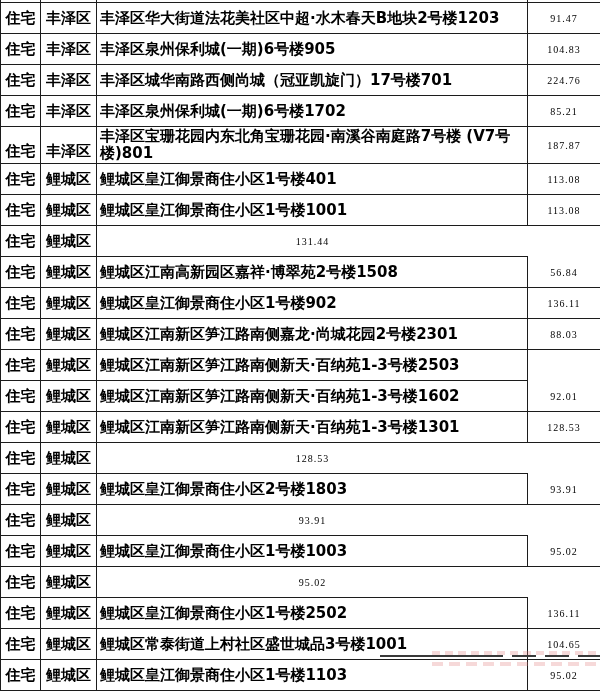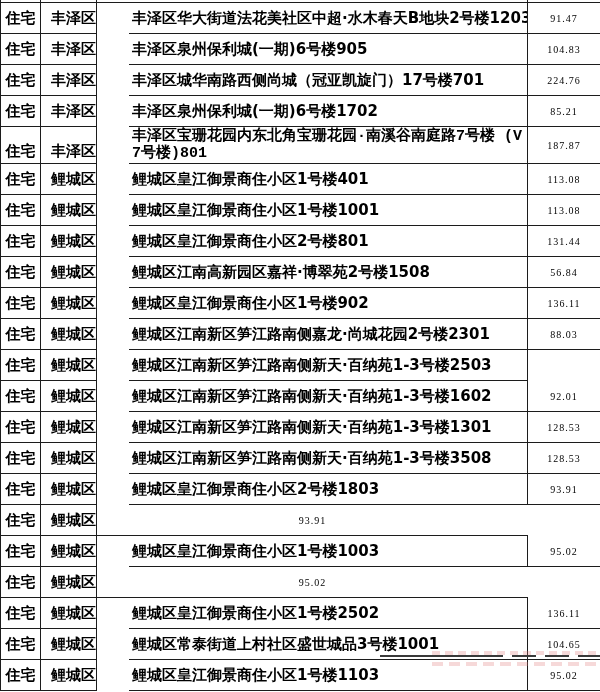--- a/index.html
+++ b/index.html
@@ -20,30 +20,30 @@
 
   .row{display:grid;grid-template-columns:41px 56px 431px 1fr;height:31px;}
   .row.tall{height:37px;}
   .cell{
     box-sizing:border-box;border-right:1px solid #1c1c1c;border-bottom:1px solid #1c1c1c;
     display:flex;align-items:center;overflow:hidden;
     font-size:15px;font-weight:700;letter-spacing:0px;line-height:17px;
     white-space:nowrap;
   }
   .cell-type{justify-content:center;border-left:1px solid #1c1c1c;}
-  .cell-district{justify-content:flex-end;}
-  .cell-address{padding-left:3px;margin-left:32px;}
+  .cell-district{justify-content:center;}
+  .cell-address{padding-left:3px;}
   .cell-area{
     border-right:none;justify-content:center;
     font-family:"Liberation Serif","DejaVu Serif",serif;
     font-weight:400;font-size:10px;letter-spacing:1px;
   }
   .tall .cell-address{
     white-space:normal;word-break:break-all;
-    align-items:flex-start;padding-top:1px;line-height:17px;font-family:Liberation Mono, monospace;
+    align-items:flex-start;padding-top:1px;line-height:17px;
   }
   .tall .cell-type,.tall .cell-district{align-items:flex-end;padding-bottom:3px;}
 
   
   .scan-line{
     position:absolute;top:655px;left:380px;width:220px;height:2px;
     background:
       linear-gradient(90deg,#3a3a3a 0 110px,rgba(0,0,0,0) 110px),
       repeating-linear-gradient(90deg,#3a3a3a 0 24px,rgba(0,0,0,0) 24px 33px);
   }
@@ -166,23 +166,20 @@
           <span>113.08</span>
         </div>
       </div>
       <div class="row">
         <div class="cell cell-type">
           <span>住宅</span>
         </div>
         <div class="cell cell-district">
           <span>鲤城区</span>
         </div>
-        <div class="cell cell-address">
-          <span>鲤城区皇江御景商住小区2号楼801</span>
-        </div>
         <div class="cell cell-area">
           <span>131.44</span>
         </div>
       </div>
       <div class="row">
         <div class="cell cell-type">
           <span>住宅</span>
         </div>
         <div class="cell cell-district">
           <span>鲤城区</span>
@@ -260,23 +257,20 @@
         <div class="cell cell-area">
           <span>128.53</span>
         </div>
       </div>
       <div class="row">
         <div class="cell cell-type">
           <span>住宅</span>
         </div>
         <div class="cell cell-district">
           <span>鲤城区</span>
-        </div>
-        <div class="cell cell-address">
-          <span>鲤城区江南新区笋江路南侧新天·百纳苑1-3号楼3508</span>
         </div>
         <div class="cell cell-area">
           <span>128.53</span>
         </div>
       </div>
       <div class="row">
         <div class="cell cell-type">
           <span>住宅</span>
         </div>
         <div class="cell cell-district">

